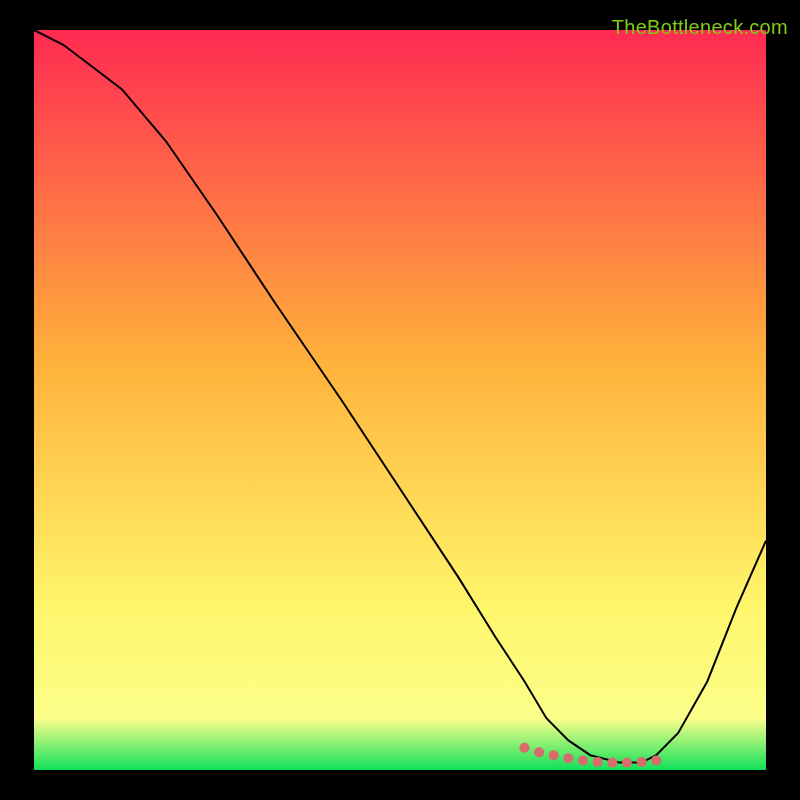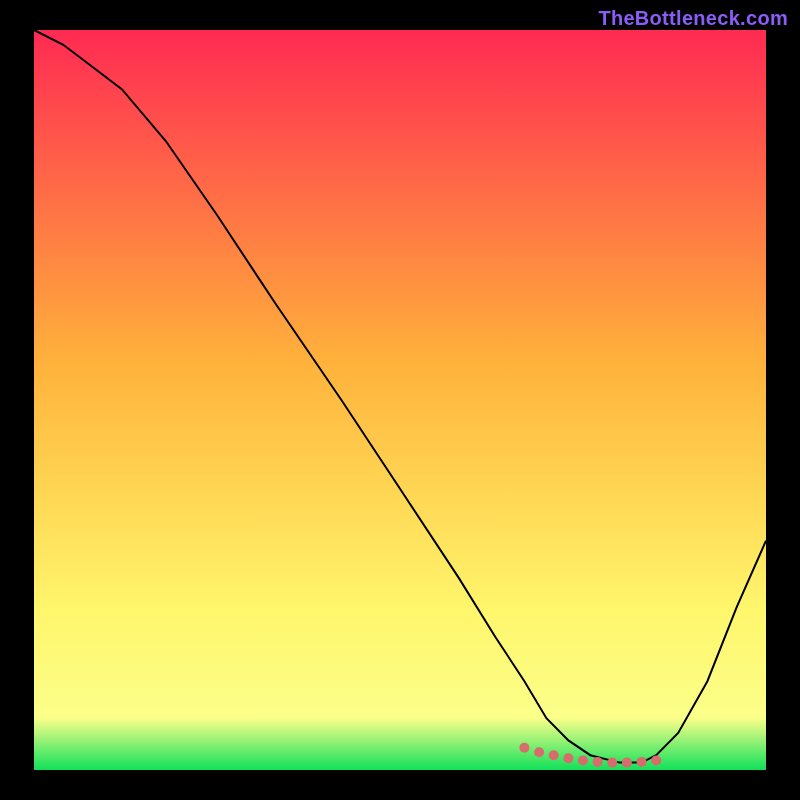--- a/index.html
+++ b/index.html
@@ -11,25 +11,25 @@
     overflow: hidden;
     font-family: Arial, Helvetica, sans-serif;
   }
   .chart-wrap {
     position: relative;
     width: 800px;
     height: 800px;
   }
   .watermark {
     position: absolute;
-    top: 7px;
+    top: 16px;
     right: 12px;
-    color: #8b5cf6;
+    color: #84cc16;
     font-size: 20px;
-    font-weight: 700;
+    font-weight: 400;
     letter-spacing: 0.3px;
     z-index: 3;
     user-select: none;
   }
   svg.plot {
     position: absolute;
     top: 0;
     left: 0;
   }
   .curve-main {

